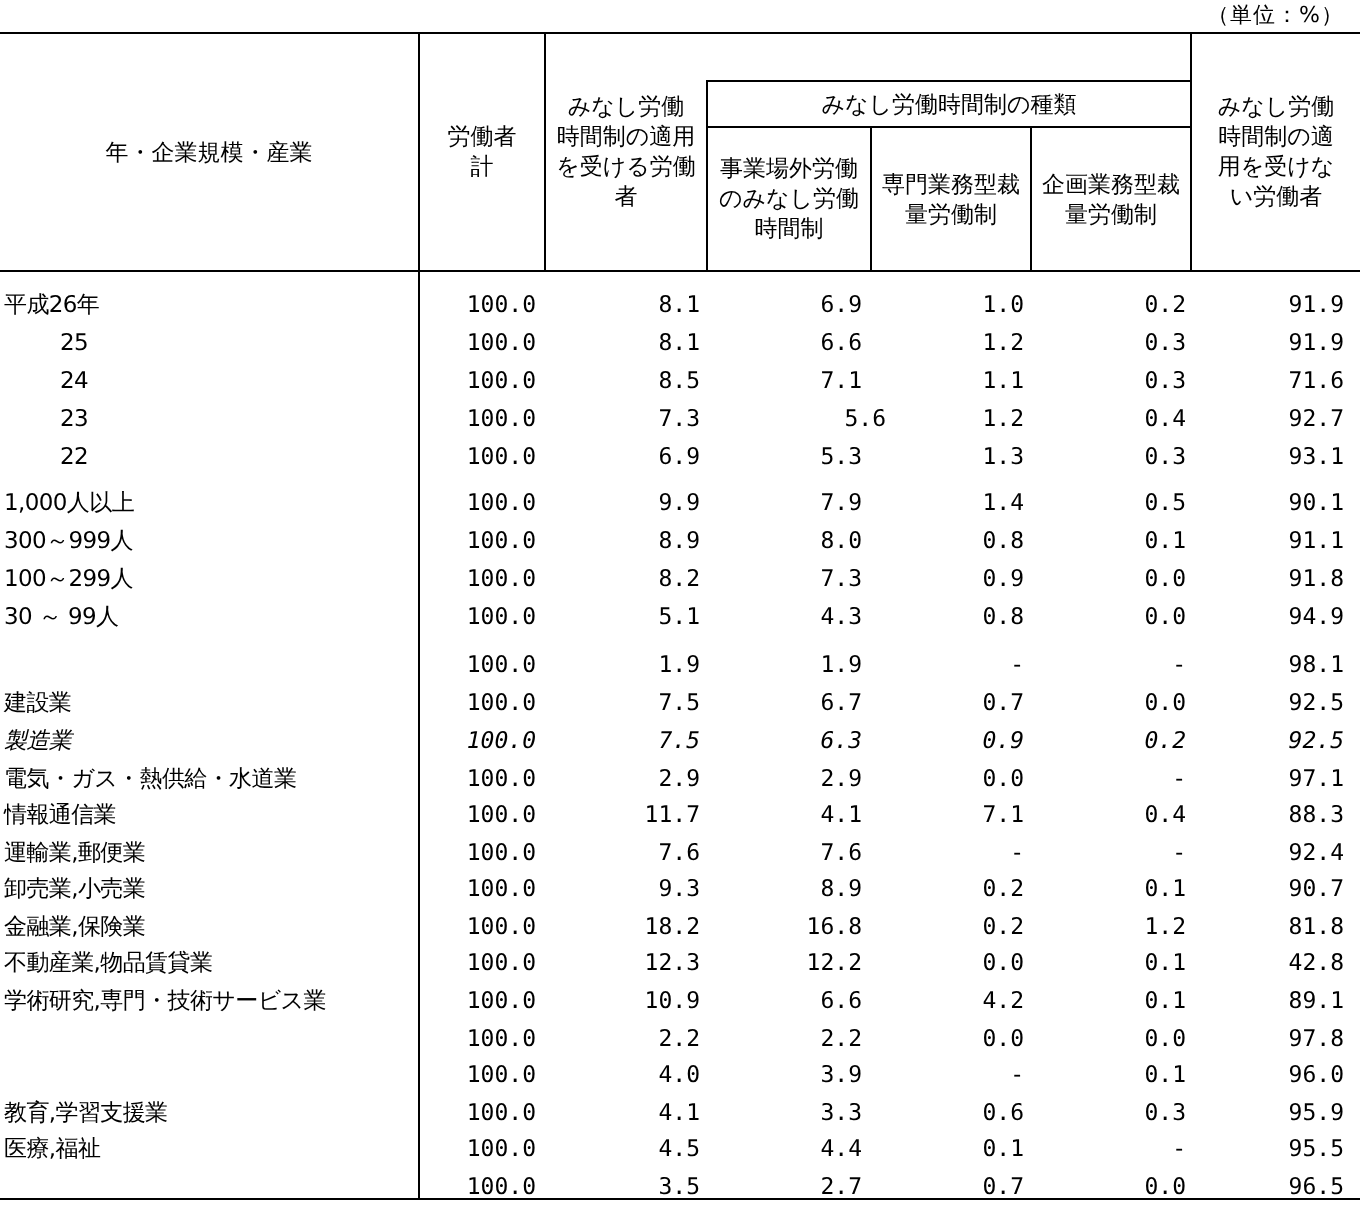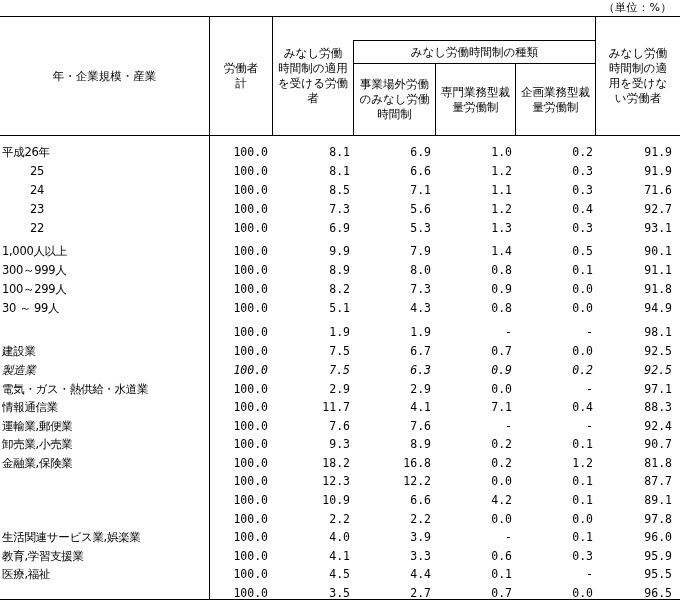--- a/index.html
+++ b/index.html
@@ -90,21 +90,21 @@
         <span class="num" style="right: 330px;">8.5</span>
         <span class="num" style="right: 249px;">7.1</span>
         <span class="num" style="right: 168px;">1.1</span>
         <span class="num" style="right: 87px;">0.3</span>
         <span class="num" style="right: 8px;">71.6</span>
       </div>
       <div class="row" style="top: 200px;">
         <span class="label indent">23</span>
         <span class="num" style="right: 412px;">100.0</span>
         <span class="num" style="right: 330px;">7.3</span>
-        <span class="num" style="right: 249px;">5.6</span>
+        <span class="num" style="right: 237px;">5.6</span>
         <span class="num" style="right: 168px;">1.2</span>
         <span class="num" style="right: 87px;">0.4</span>
         <span class="num" style="right: 8px;">92.7</span>
       </div>
       <div class="row" style="top: 219px;">
         <span class="label indent">22</span>
         <span class="num" style="right: 412px;">100.0</span>
         <span class="num" style="right: 330px;">6.9</span>
         <span class="num" style="right: 249px;">5.3</span>
         <span class="num" style="right: 168px;">1.3</span>
@@ -212,45 +212,46 @@
       <div class="row" style="top: 454px;">
         <span class="label">金融業,保険業</span>
         <span class="num" style="right: 412px;">100.0</span>
         <span class="num" style="right: 330px;">18.2</span>
         <span class="num" style="right: 249px;">16.8</span>
         <span class="num" style="right: 168px;">0.2</span>
         <span class="num" style="right: 87px;">1.2</span>
         <span class="num" style="right: 8px;">81.8</span>
       </div>
       <div class="row" style="top: 472px;">
+        <span class="label">不動産業,物品賃貸業</span>
         <span class="num" style="right: 412px;">100.0</span>
         <span class="num" style="right: 330px;">12.3</span>
         <span class="num" style="right: 249px;">12.2</span>
         <span class="num" style="right: 168px;">0.0</span>
         <span class="num" style="right: 87px;">0.1</span>
-        <span class="num" style="right: 8px;">87.7</span>
+        <span class="num" style="right: 8px;">42.8</span>
       </div>
       <div class="row" style="top: 491px;">
+        <span class="label">学術研究,専門・技術サービス業</span>
         <span class="num" style="right: 412px;">100.0</span>
         <span class="num" style="right: 330px;">10.9</span>
         <span class="num" style="right: 249px;">6.6</span>
         <span class="num" style="right: 168px;">4.2</span>
         <span class="num" style="right: 87px;">0.1</span>
         <span class="num" style="right: 8px;">89.1</span>
       </div>
       <div class="row" style="top: 510px;">
         <span class="num" style="right: 412px;">100.0</span>
         <span class="num" style="right: 330px;">2.2</span>
         <span class="num" style="right: 249px;">2.2</span>
         <span class="num" style="right: 168px;">0.0</span>
         <span class="num" style="right: 87px;">0.0</span>
         <span class="num" style="right: 8px;">97.8</span>
       </div>
       <div class="row" style="top: 528px;">
-        <span class="label">生活関連サービス業,娯楽業</span>
         <span class="num" style="right: 412px;">100.0</span>
         <span class="num" style="right: 330px;">4.0</span>
         <span class="num" style="right: 249px;">3.9</span>
         <span class="num" style="right: 168px;">-</span>
         <span class="num" style="right: 87px;">0.1</span>
         <span class="num" style="right: 8px;">96.0</span>
       </div>
       <div class="row" style="top: 547px;">
         <span class="label">教育,学習支援業</span>
         <span class="num" style="right: 412px;">100.0</span>

